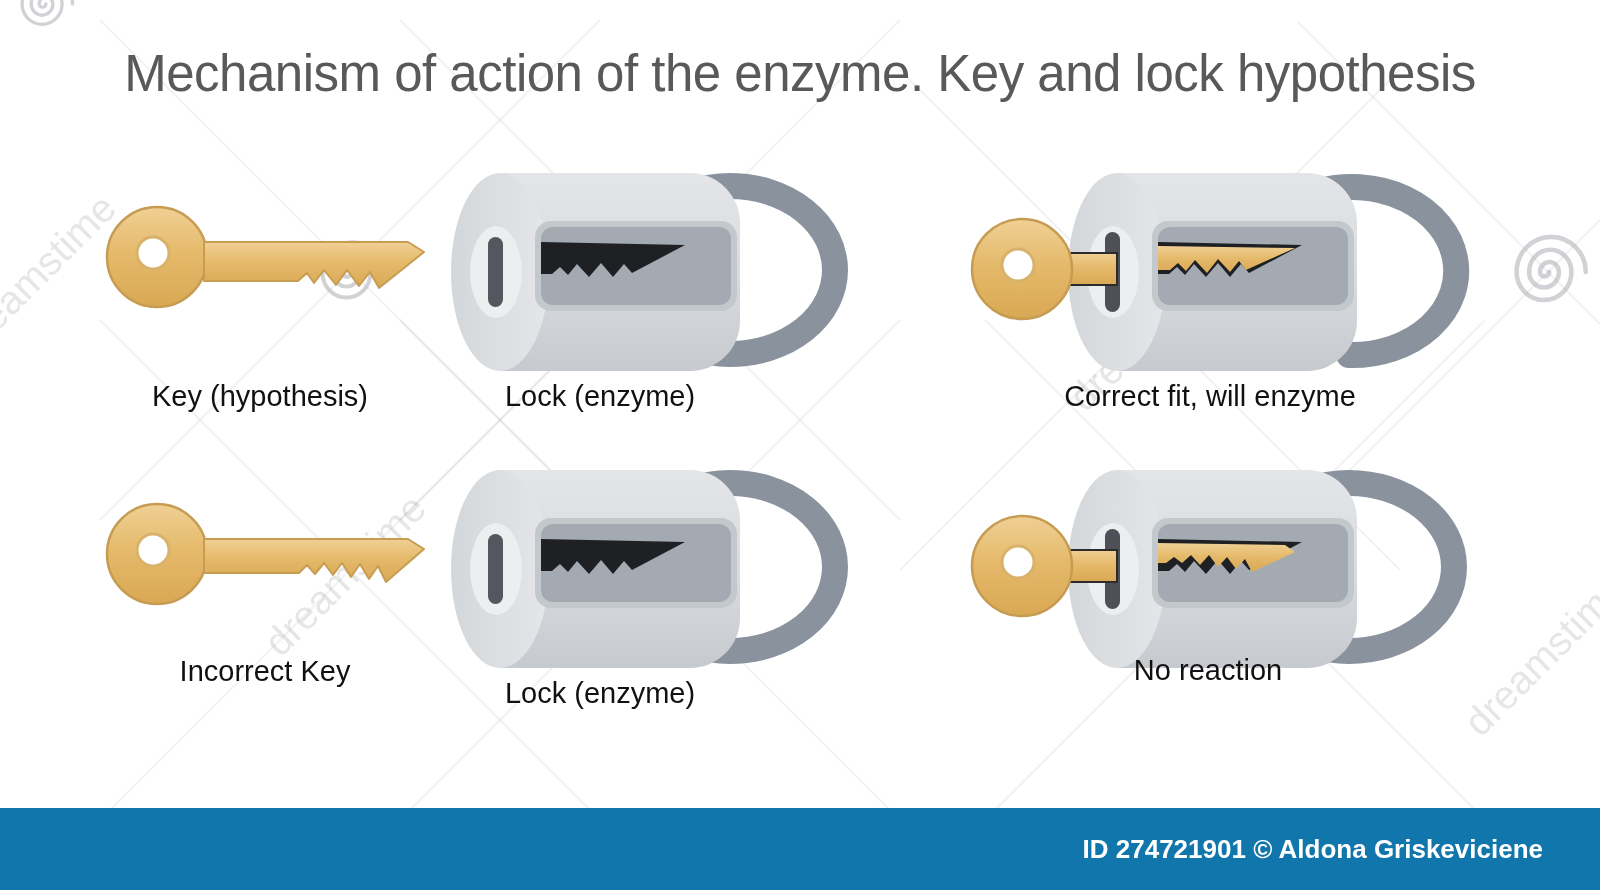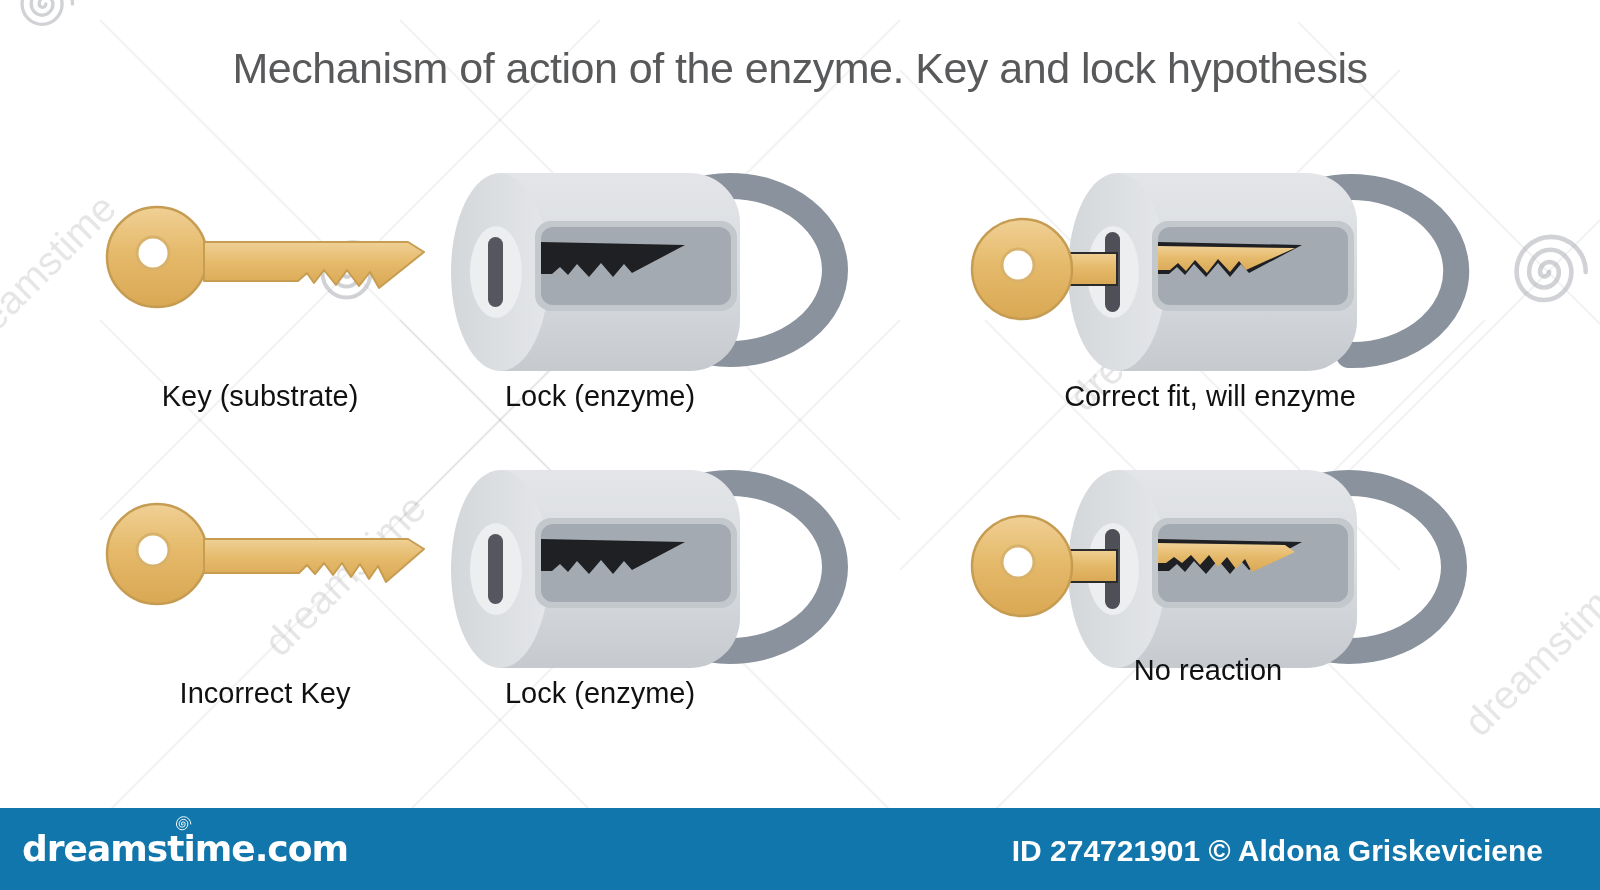--- a/index.html
+++ b/index.html
@@ -1,32 +1,32 @@
 <!DOCTYPE html>
 <html><head>
 <meta charset="utf-8">
 <style>
   html,body{margin:0;padding:0;background:#ffffff;}
   .canvas{position:relative;width:1600px;height:890px;background:#ffffff;overflow:hidden;
           font-family:"Liberation Sans",sans-serif;}
   .title{position:absolute;top:44px;left:50%;transform:translateX(-50%);
-         font-size:43px;font-weight:500;color:#58595b;white-space:nowrap;letter-spacing:-0.5px;}
+         font-size:51px;font-weight:500;color:#58595b;white-space:nowrap;letter-spacing:-0.5px;}
   .fig{position:absolute;}
   .cap-label{position:absolute;transform:translateX(-50%);font-size:29px;color:#111111;
              white-space:nowrap;text-align:center;line-height:1.25;}
   .wm-text{position:absolute;font-size:40px;color:rgba(128,128,128,0.20);white-space:nowrap;
            transform:translate(-50%,-50%) rotate(-45deg);pointer-events:none;}
   .wm-spiral{position:absolute;transform:translate(-50%,-50%);color:rgba(170,173,178,0.55);pointer-events:none;}
   .wm-lines{position:absolute;left:0;top:0;pointer-events:none;}
   .footer{position:absolute;left:0;bottom:0;width:1600px;height:82px;background:#1076ab;}
   .footer-logo{position:absolute;left:22px;top:20px;color:#ffffff;font-weight:bold;
                font-size:36px;font-family:"DejaVu Sans",sans-serif;letter-spacing:-1px;}
   .footer-logo .logo-spiral{position:absolute;left:151px;top:-14px;color:#ffffff;}
   .footer-credit{position:absolute;right:57px;top:26px;color:#ffffff;font-weight:bold;
-                 font-size:30px;letter-spacing:0;}
+                 font-size:26px;letter-spacing:0;}
 </style>
 </head>
 <body>
 
 <div class="canvas">
 
   <svg width="0" height="0" style="position:absolute" aria-hidden="true">
     <defs>
       <linearGradient id="goldGrad" x1="0" y1="0" x2="0" y2="1">
         <stop offset="0" stop-color="#f0d095"></stop>
@@ -161,32 +161,26 @@
       <rect x="187" y="56" width="202" height="90" rx="16" fill="#c3c8cd"></rect>
       <rect x="193" y="62" width="190" height="78" rx="12" fill="#a3aab2"></rect>
       <path d="M193,77 L337,80 L284,108 L276,99 L265,112 L253,98 L241,112 L229,99 L220,110 L212,102 L204,109 L193,109 Z" fill="#1f2023"></path>
       <path d="M193,81 L320,83 L330,90 L287,110 L280,97 L271,107 L262,95 L253,105 L244,93 L235,103 L226,93 L217,101 L209,95 L201,101 L193,101 Z" fill="url(#goldGrad)"></path>
       <rect x="100" y="88" width="52" height="32" fill="url(#goldGrad)" stroke="#2b2b2b" stroke-width="2"></rect>
       <circle cx="57" cy="104" r="50" fill="url(#goldGrad)" stroke="#c69c52" stroke-width="2.5"></circle>
       <circle cx="53" cy="100" r="16" fill="#ffffff" stroke="#d8b26b" stroke-width="3"></circle>
     </svg>
   </div>
 
-  <div class="cap-label" style="left:260px;top:378px;">Key (substrate)</div>
+  <div class="cap-label" style="left:260px;top:378px;">Key (hypothesis)</div>
   <div class="cap-label" style="left:600px;top:378px;">Lock (enzyme)</div>
   <div class="cap-label" style="left:1210px;top:378px;">Correct fit, will enzyme</div>
-  <div class="cap-label" style="left:265px;top:675px;">
+  <div class="cap-label" style="left:265px;top:653px;">
     <div>Incorrect Key</div>
   </div>
   <div class="cap-label" style="left:600px;top:675px;">Lock (enzyme)</div>
   <div class="cap-label" style="left:1208px;top:652px;">No reaction</div>
 
   <div class="footer">
-    <div class="footer-logo">
-      <span>dreamstime.com</span>
-      <svg class="logo-spiral" width="20" height="20">
-          <use href="#spiralSym" width="20" height="20"></use>
-        </svg>
-    </div>
     <div class="footer-credit">ID 274721901 © Aldona Griskeviciene</div>
   </div>
 
 </div>
 
 </body></html>

